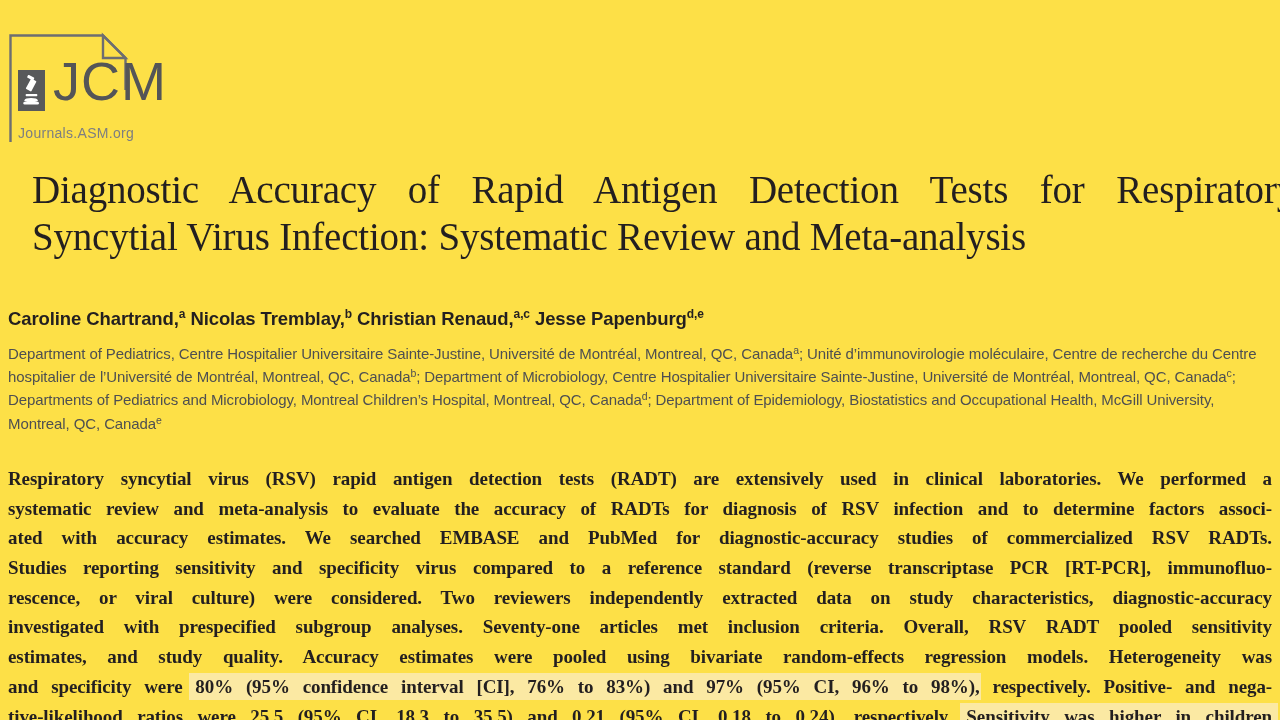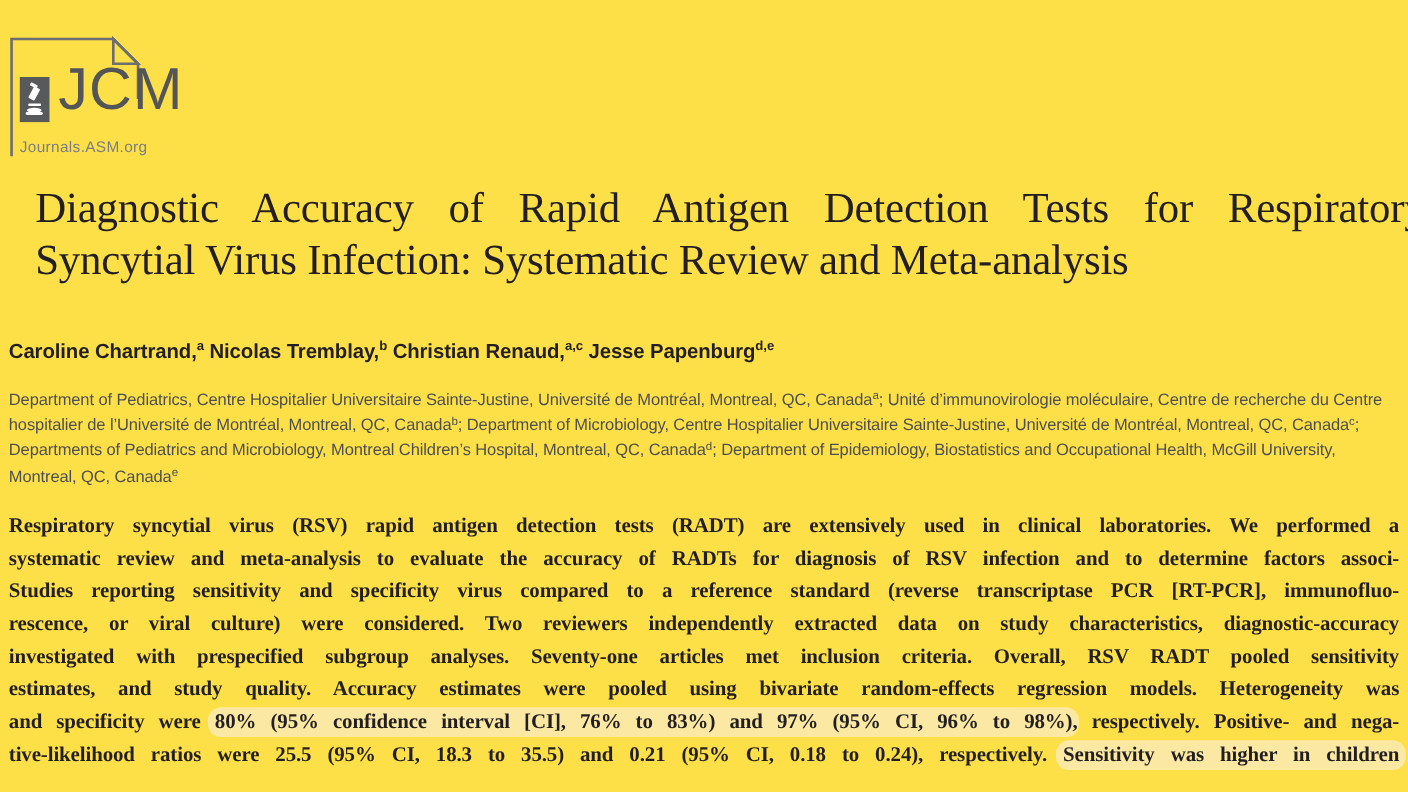--- a/index.html
+++ b/index.html
@@ -40,40 +40,40 @@
 
   
   .authors {
     position: absolute; left: 8px; top: 308px;
     font-size: 18.5px; font-weight: bold; color: #231f20; letter-spacing: -0.1px;
   }
   .authors .sup { font-size: 12px; vertical-align: 7px; font-weight: bold; }
 
   
   .affil {
-    position: absolute; left: 8px; top: 352px; width: 1268px;
+    position: absolute; left: 8px; top: 342px; width: 1268px;
     font-size: 15px; line-height: 23.2px; color: #4e4f51; letter-spacing: -0.1px;
   }
   .affil .sup { font-size: 10.5px; vertical-align: 5px; }
 
   
   .abstract {
     position: absolute; left: 8px; top: 464px; width: 1264px;
     font-family: "Liberation Serif", serif;
     font-weight: bold; font-size: 19px; color: #231f20;
     letter-spacing: -0.1px;
   }
   .abs-line {
     height: 29.7px; line-height: 29.7px;
     text-align: justify; text-align-last: justify;
     overflow: visible; white-space: nowrap;
   }
   .hl {
     background: #fbe9a3;
-    border-radius: 12px;
+    border-radius: 0;
     padding: 3px 6px;
     margin: 0 -6px;
   }
   sup { line-height: 0; }
 </style>
 </head>
 <body>
 
 <div class="page">
 
@@ -102,20 +102,21 @@
     <div class="t2">Syncytial Virus Infection: Systematic Review and Meta-analysis</div>
   </div>
 
   <div class="authors"><span>Caroline Chartrand,</span><sup class="sup">a</sup><span> Nicolas Tremblay,</span><sup class="sup">b</sup><span> Christian Renaud,</span><sup class="sup">a,c</sup><span> Jesse Papenburg</span><sup class="sup">d,e</sup></div>
 
   <div class="affil"><span>Department of Pediatrics, Centre Hospitalier Universitaire Sainte-Justine, Université de Montréal, Montreal, QC, Canada</span><sup class="sup">a</sup><span>; Unité d’immunovirologie moléculaire, Centre de recherche du Centre hospitalier de l’Université de Montréal, Montreal, QC, Canada</span><sup class="sup">b</sup><span>; Department of Microbiology, Centre Hospitalier Universitaire Sainte-Justine, Université de Montréal, Montreal, QC, Canada</span><sup class="sup">c</sup><span>; Departments of Pediatrics and Microbiology, Montreal Children’s Hospital, Montreal, QC, Canada</span><sup class="sup">d</sup><span>; Department of Epidemiology, Biostatistics and Occupational Health, McGill University, Montreal, QC, Canada</span><sup class="sup">e</sup></div>
 
   <div class="abstract">
       <div class="abs-line"><span>Respiratory syncytial virus (RSV) rapid antigen detection tests (RADT) are extensively used in clinical laboratories. We performed a</span></div>
       <div class="abs-line"><span>systematic review and meta-analysis to evaluate the accuracy of RADTs for diagnosis of RSV infection and to determine factors associ-</span></div>
+      <div class="abs-line"><span>ated with accuracy estimates. We searched EMBASE and PubMed for diagnostic-accuracy studies of commercialized RSV RADTs.</span></div>
       <div class="abs-line"><span>Studies reporting sensitivity and specificity virus compared to a reference standard (reverse transcriptase PCR [RT-PCR], immunofluo-</span></div>
       <div class="abs-line"><span>rescence, or viral culture) were considered. Two reviewers independently extracted data on study characteristics, diagnostic-accuracy</span></div>
       <div class="abs-line"><span>investigated with prespecified subgroup analyses. Seventy-one articles met inclusion criteria. Overall, RSV RADT pooled sensitivity</span></div>
       <div class="abs-line"><span>estimates, and study quality. Accuracy estimates were pooled using bivariate random-effects regression models. Heterogeneity was</span></div>
       <div class="abs-line"><span>and specificity were </span><span class="hl" style="background: rgb(251, 233, 163);">80% (95% confidence interval [CI], 76% to 83%) and 97% (95% CI, 96% to 98%)</span><span>, respectively. Positive- and nega-</span></div>
       <div class="abs-line"><span>tive-likelihood ratios were 25.5 (95% CI, 18.3 to 35.5) and 0.21 (95% CI, 0.18 to 0.24), respectively. </span><span class="hl" style="background: rgb(251, 233, 163);">Sensitivity was higher in children</span></div>
     </div>
 
 </div>
 

